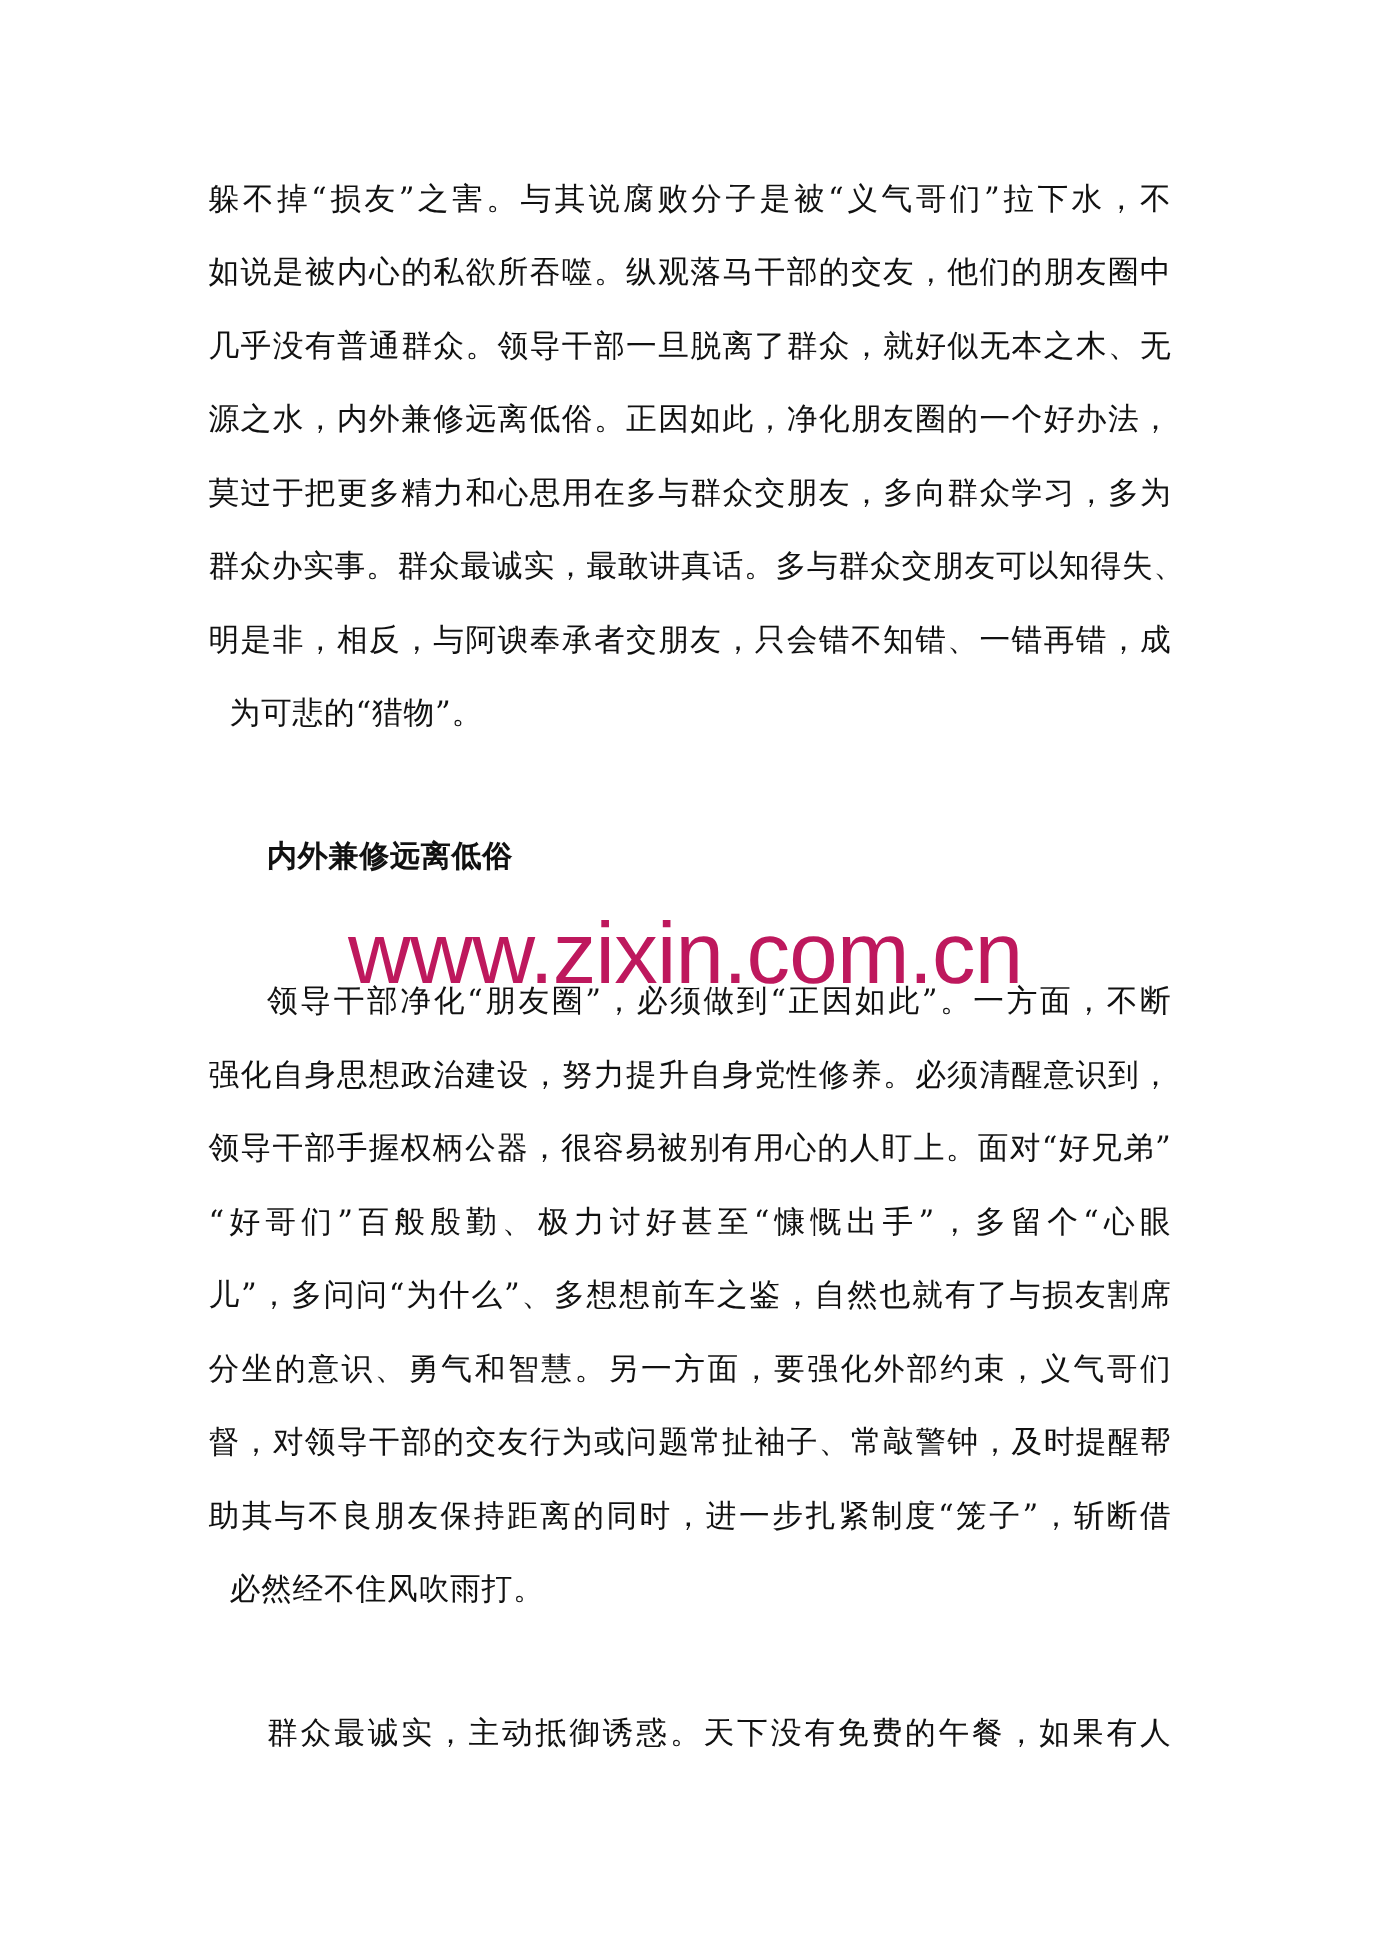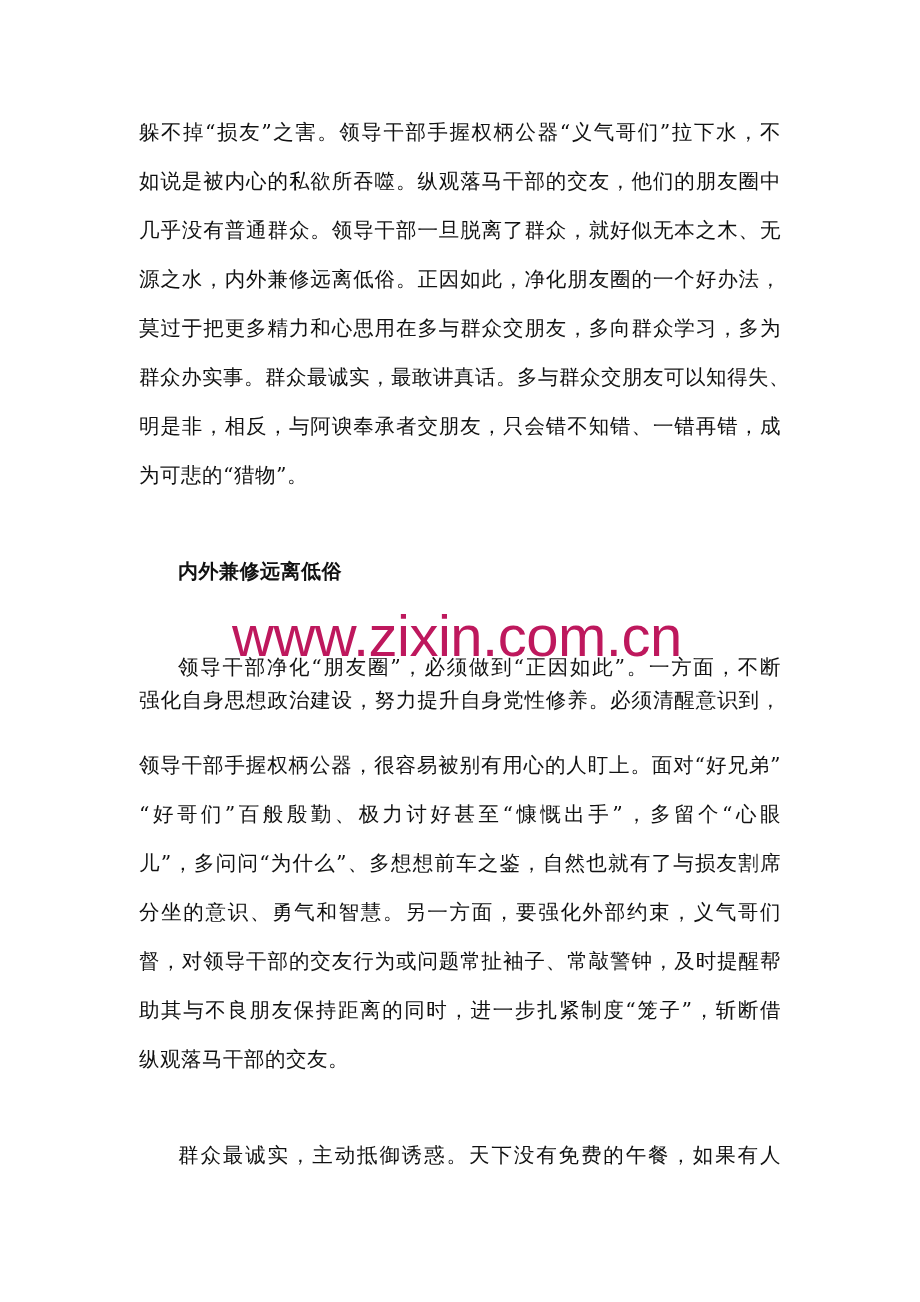--- a/index.html
+++ b/index.html
@@ -28,20 +28,21 @@
       width: 642px;
       font-size: 20.5px;
       line-height: 28px;
       white-space: nowrap;
       text-align: justify;
       text-align-last: justify;
       letter-spacing: 0.5px;
     }
     .line.last {
       text-align-last: left;
+      margin-left: 14px;
     }
     .line.indent {
       left: 178px;
       width: 603px;
     }
     .heading {
       position: absolute;
       left: 178px;
       font-size: 20px;
       line-height: 28px;
@@ -68,42 +69,42 @@
 </head>
 <body>
 
 <div class="page">
 
   <div class="watermark">www.zixin.com.cn</div>
 
   <div class="text-layer">
 
     <div>
-      <div class="line" style="top:118px">躲不掉“损友”之害。领导干部手握权柄公器“义气哥们”拉下水，不</div>
+      <div class="line" style="top:118px">躲不掉“损友”之害。与其说腐败分子是被“义气哥们”拉下水，不</div>
       <div class="line" style="top:167px">如说是被内心的私欲所吞噬。纵观落马干部的交友，他们的朋友圈中</div>
       <div class="line" style="top:216px">几乎没有普通群众。领导干部一旦脱离了群众，就好似无本之木、无</div>
       <div class="line" style="top:265px">源之水，内外兼修远离低俗。正因如此，净化朋友圈的一个好办法，</div>
       <div class="line" style="top:314px">莫过于把更多精力和心思用在多与群众交朋友，多向群众学习，多为</div>
       <div class="line" style="top:363px">群众办实事。群众最诚实，最敢讲真话。多与群众交朋友可以知得失、</div>
       <div class="line" style="top:412px">明是非，相反，与阿谀奉承者交朋友，只会错不知错、一错再错，成</div>
       <div class="line last" style="top:461px">为可悲的“猎物”。</div>
     </div>
 
     <div class="heading" style="top:557px">内外兼修远离低俗</div>
 
     <div>
       <div class="line indent" style="top:653px">领导干部净化“朋友圈”，必须做到“正因如此”。一方面，不断</div>
-      <div class="line" style="top:686px">强化自身思想政治建设，努力提升自身党性修养。必须清醒意识到，</div>
+      <div class="line" style="top:702px">强化自身思想政治建设，努力提升自身党性修养。必须清醒意识到，</div>
       <div class="line" style="top:751px">领导干部手握权柄公器，很容易被别有用心的人盯上。面对“好兄弟”</div>
       <div class="line" style="top:800px">“好哥们”百般殷勤、极力讨好甚至“慷慨出手”，多留个“心眼</div>
       <div class="line" style="top:849px">儿”，多问问“为什么”、多想想前车之鉴，自然也就有了与损友割席</div>
       <div class="line" style="top:898px">分坐的意识、勇气和智慧。另一方面，要强化外部约束，义气哥们</div>
       <div class="line" style="top:947px">督，对领导干部的交友行为或问题常扯袖子、常敲警钟，及时提醒帮</div>
       <div class="line" style="top:996px">助其与不良朋友保持距离的同时，进一步扎紧制度“笼子”，斩断借</div>
-      <div class="line last" style="top:1045px">纵观落马干部的交友。</div>
+      <div class="line last" style="top:1045px">必然经不住风吹雨打。</div>
     </div>
 
     <div>
       <div class="line indent" style="top:1141px">群众最诚实，主动抵御诱惑。天下没有免费的午餐，如果有人</div>
     </div>
 
   </div>
 </div>
 
 </body></html>

